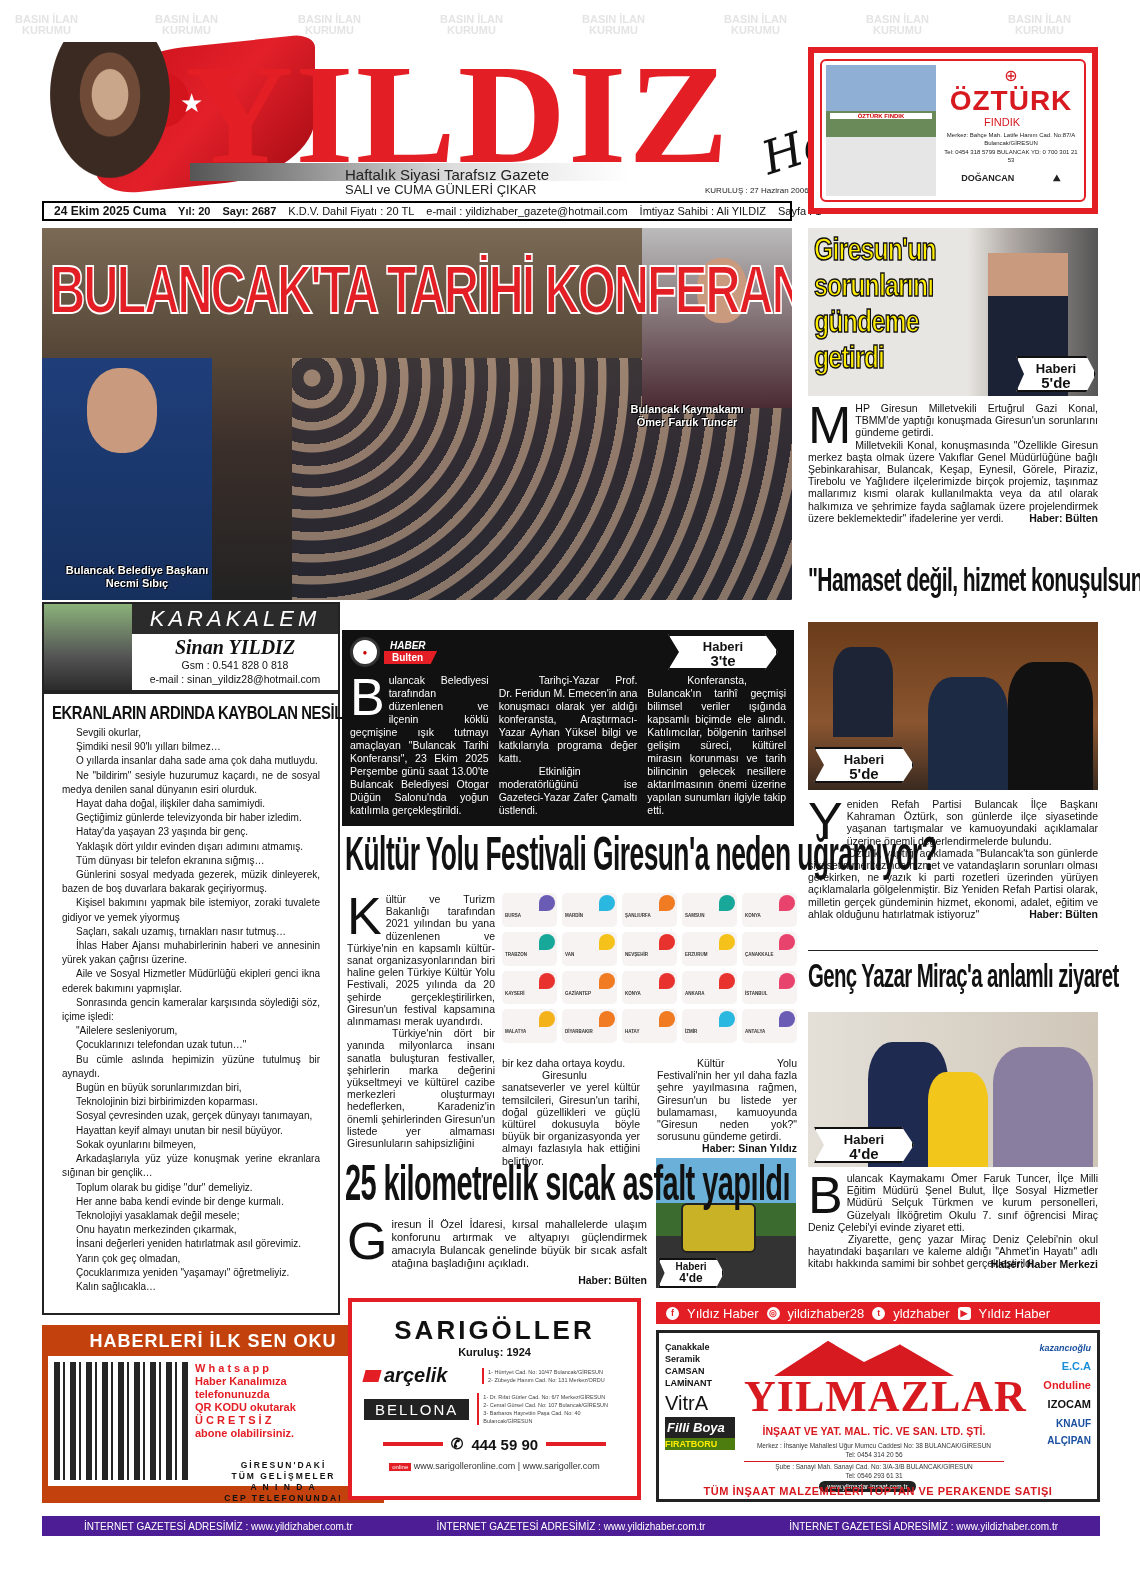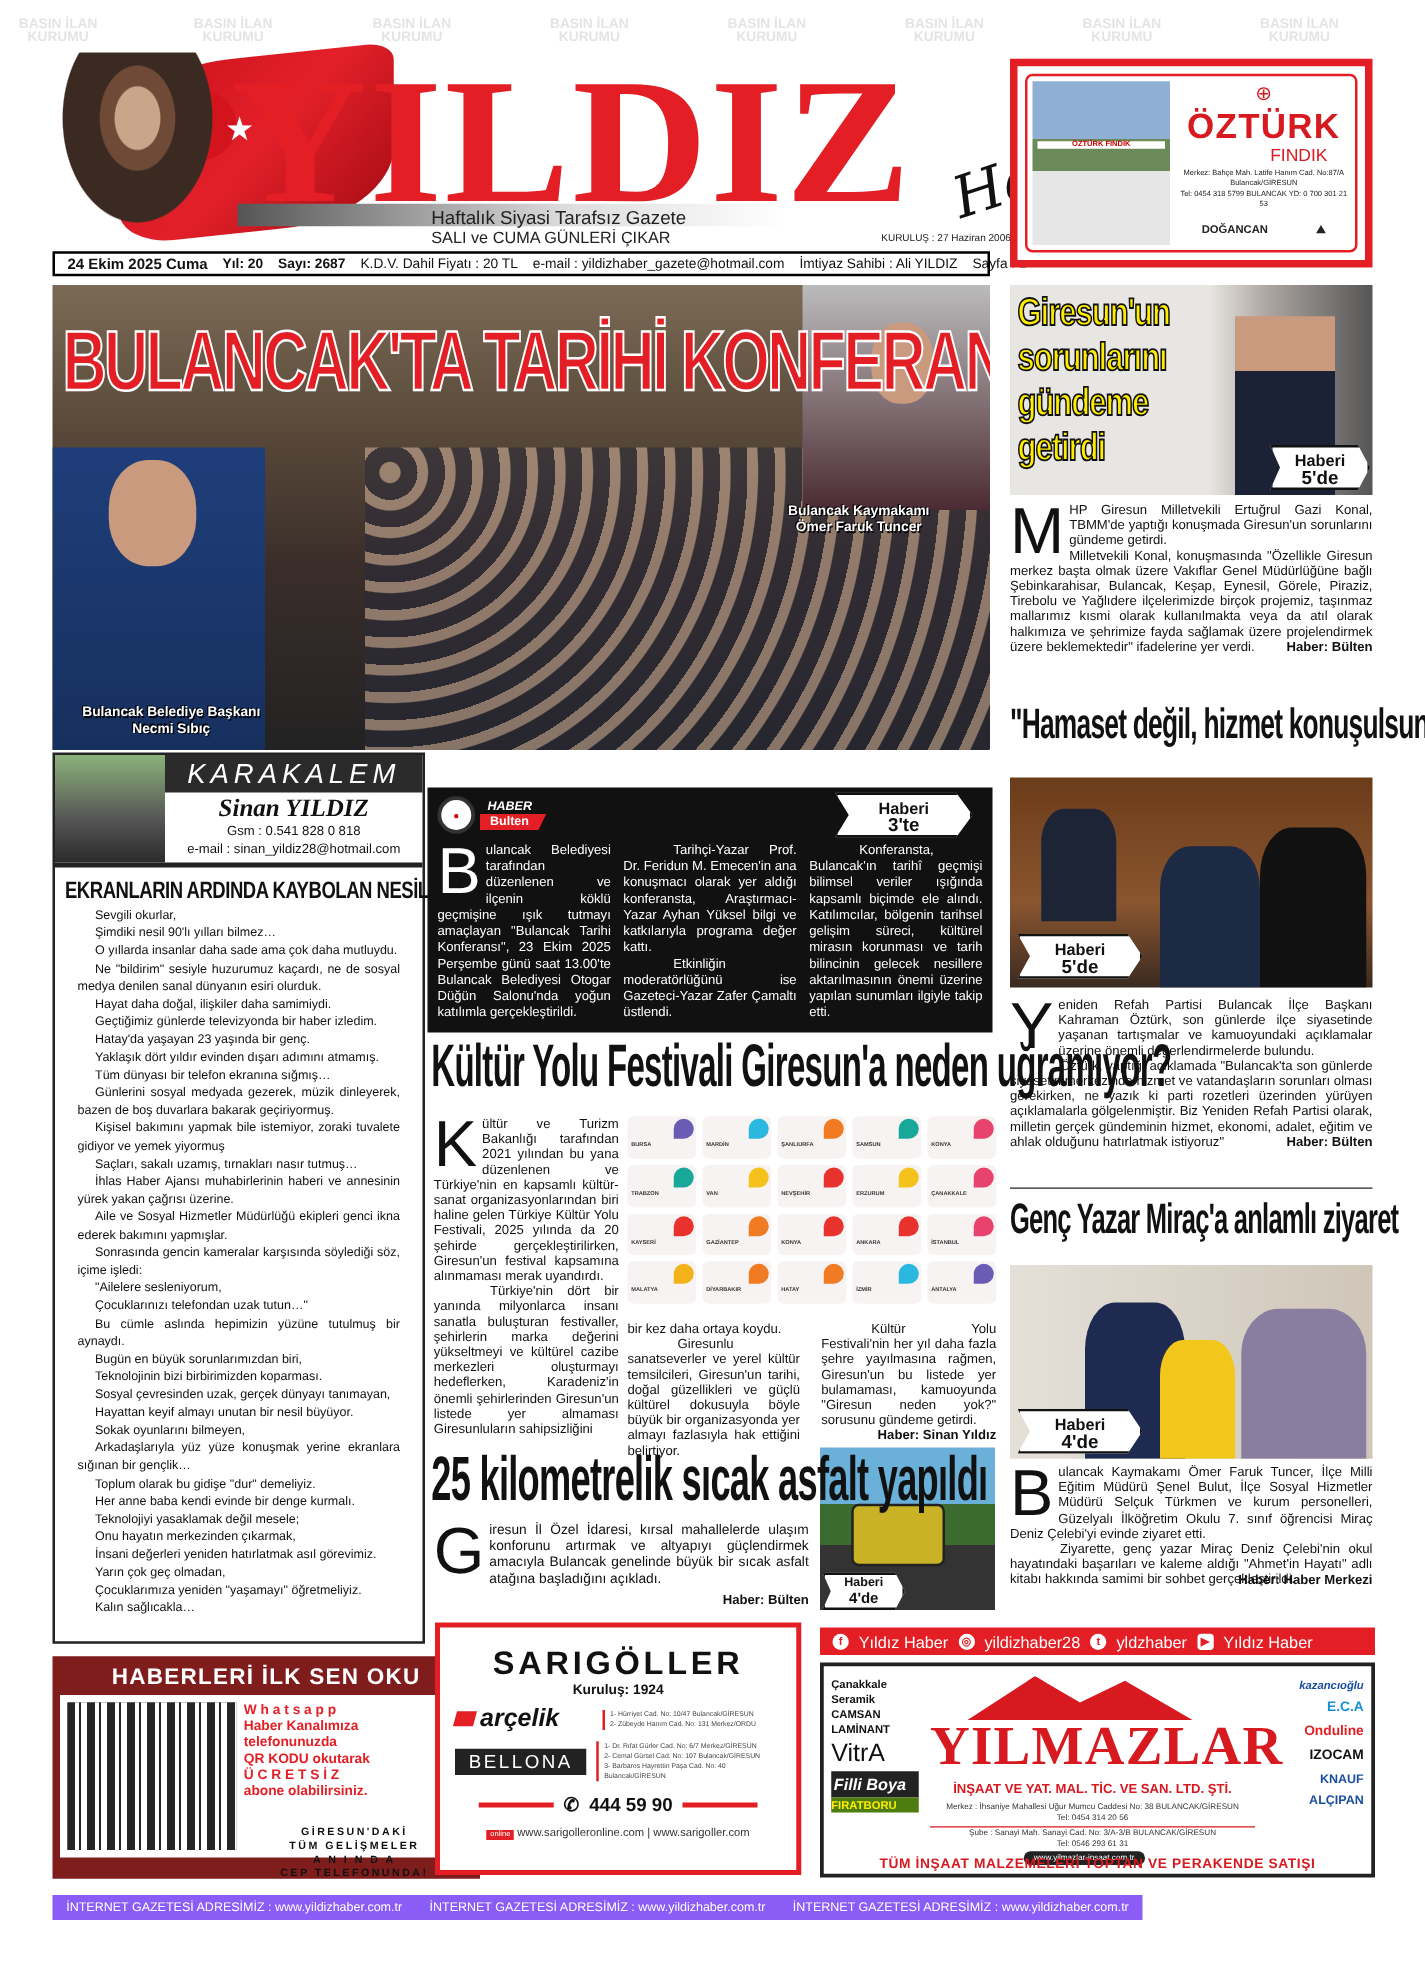--- a/index.html
+++ b/index.html
@@ -19,21 +19,21 @@
 .kurulus{left:705px;top:186px;font-size:8px;color:#222}
 .infobar{left:42px;top:201px;width:750px;height:20px;border:2px solid #000;display:flex;align-items:center;gap:12px;padding:0 10px;font-size:11px;white-space:nowrap;font-family:"Liberation Sans",sans-serif}
 .infobar b{font-weight:bold}
 
 .ad-top{left:808px;top:47px;width:290px;height:167px;border:6px solid #e31e24;background:#fff;padding:6px}
 .ad-top-inner{width:100%;height:100%;border:2px solid #e31e24;border-radius:6px;display:flex;gap:6px;padding:4px}
 .ad-top-photo{width:110px;background:linear-gradient(#8fb0d4 0 35%,#6a8a5a 35% 55%,#e6e6e6 55%);position:relative}
 .ad-top-photo span{position:absolute;top:48px;left:4px;right:4px;font-size:6px;color:#c00;font-weight:bold;background:#fff;text-align:center}
 .ad-top-text{flex:1;text-align:center;font-size:6px;color:#222;line-height:1.4}
 .oz-brand{font-size:28px;color:#d71920;font-weight:bold;letter-spacing:1px;line-height:1;margin-top:20px}
-.oz-sub{font-size:14px;color:#d71920;text-align:right;margin-right:18px}
+.oz-sub{font-size:11px;color:#d71920;text-align:center;margin-right:18px}
 .oz-logos{display:flex;justify-content:space-around;margin-top:8px;font-size:9px;font-weight:bold}
 
 .hero{left:42px;top:228px;width:750px;height:372px;background:linear-gradient(180deg,#7a6a55 0%,#5a4a3a 30%,#3a2e2a 60%,#222 100%);overflow:hidden}
 .hero-crowd{position:absolute;left:250px;top:130px;right:0;bottom:0;background:repeating-radial-gradient(circle at 20px 20px,#d9b8a0 0 8px,#2a2a3a 9px 22px);opacity:.55}
 .hero-left{position:absolute;left:0;top:130px;width:170px;height:242px;background:linear-gradient(#1f3e7a,#16305e)}
 .hero-left-head{position:absolute;left:45px;top:140px;width:70px;height:85px;border-radius:45%;background:#c99a7d}
 .hero-right{position:absolute;right:0;top:0;width:150px;height:180px;background:linear-gradient(#bbb,#4b2b33)}
 .hero-right-head{position:absolute;right:45px;top:30px;width:50px;height:65px;border-radius:45%;background:#c99a7d}
 .hero-title{position:absolute;left:8px;top:22px;font-family:"Liberation Sans",sans-serif;font-weight:bold;font-size:68px;color:#e31e24;letter-spacing:-3px;transform:scaleX(.72);transform-origin:left;-webkit-text-stroke:2px #fff;white-space:nowrap}
 .cap{position:absolute;color:#fff;font-size:11px;font-weight:bold;text-align:center;text-shadow:1px 1px 0 #000,-1px -1px 0 #000;line-height:1.2}
@@ -76,21 +76,21 @@
 .rc-photo1{left:808px;top:228px;width:290px;height:168px;background:linear-gradient(90deg,#e8e6e2 0 55%,#b0a9a5 70%,#555);overflow:hidden}
 .rc-man{position:absolute;right:30px;top:25px;width:80px;height:145px;background:linear-gradient(#c99a7d 0 30%,#1b2236 30%)}
 .yellow-title{position:absolute;left:6px;top:4px;color:#ffed00;font-weight:bold;font-size:31px;line-height:36px;-webkit-text-stroke:1.5px #111;transform:scaleX(.8);transform-origin:left;letter-spacing:-1px}
 .rc-text{font-size:10.5px;line-height:12.2px;text-align:justify}
 .credit{text-align:right;font-weight:bold;font-size:10.5px}
 .rc-title{font-weight:bold;font-size:34px;white-space:nowrap;transform-origin:left;line-height:1;letter-spacing:-1px}
 .rc-photo2{left:808px;top:622px;width:290px;height:168px;background:linear-gradient(#6b3c1a,#8a5530 60%,#3a2a20);overflow:hidden}
 .rc-photo3{left:808px;top:1012px;width:290px;height:155px;background:linear-gradient(90deg,#e4e0d8,#cfc6b8);overflow:hidden}
 .divline{height:1px;background:#222}
 
-.qr-box{left:42px;top:1325px;width:342px;height:178px;background:#7f1d1d;padding:6px}
+.qr-box{left:42px;top:1325px;width:342px;height:178px;background:#c2410c;padding:6px}
 .qr-title{color:#fff;font-weight:bold;font-size:18px;text-align:center;letter-spacing:1px}
 .qr-inner{background:#fff;margin-top:4px;height:130px;display:flex;padding:6px}
 .qr{width:135px;height:118px;background:
   repeating-linear-gradient(90deg,#000 0 6px,#fff 6px 9px,#000 9px 11px,#fff 11px 16px),
   #000;position:relative;opacity:.85}
 .qr-text{flex:1;color:#e31e24;font-weight:bold;font-size:11px;line-height:13px;padding-left:6px;text-align:justify}
 .qr-text .blk{color:#111;font-size:8.5px;text-align:center;letter-spacing:2px;line-height:11px;margin-top:20px}
 .sari{left:348px;top:1298px;width:293px;height:202px;border:4px solid #e31e24;background:#fff;text-align:center}
 .sari-brand{font-size:26px;font-weight:bold;letter-spacing:3px;margin-top:13px}
 .sari-row{display:flex;align-items:center;margin:6px 12px 0;gap:8px;text-align:left}
@@ -104,21 +104,21 @@
 .social .ic{display:inline-block;width:13px;height:13px;border-radius:50%;background:#fff;color:#e31e24;font-size:9px;text-align:center;line-height:13px;font-weight:bold}
 .yil{left:656px;top:1330px;width:444px;height:172px;border:3px solid #222;background:#fff}
 .yil-brand{position:absolute;left:85px;top:38px;font-family:"Liberation Serif",serif;font-weight:bold;font-size:44px;color:#d71920;letter-spacing:1px}
 .yil-roof{position:absolute;left:115px;top:8px;width:180px;height:35px;border-top:4px solid #d71920;clip-path:polygon(0 100%,30% 0,50% 60%,70% 10%,100% 100%);background:#d71920}
 .yil-sub{position:absolute;left:85px;top:92px;width:260px;text-align:center;font-weight:bold;font-size:10.5px;color:#d71920}
 .yil-addr{position:absolute;left:85px;top:108px;width:260px;text-align:center;font-size:6.5px;line-height:9px;color:#333}
 .yil-web{position:absolute;left:160px;top:148px;background:#222;color:#fff;font-size:6.5px;padding:2px 8px;border-radius:8px}
 .yil-foot{position:absolute;left:0;right:0;bottom:2px;text-align:center;color:#d71920;font-weight:bold;font-size:11px;letter-spacing:.5px}
 .yil-left{position:absolute;left:6px;top:8px;width:70px;font-size:9px;font-weight:bold;line-height:1.35}
 .yil-right{position:absolute;right:6px;top:8px;width:80px;font-size:11px;font-weight:bold;line-height:1.75;text-align:right}
-.footer-bar{left:42px;top:1516px;width:872px;height:20px;background:#8b5cf6;color:#fff;font-size:10px;display:flex;align-items:center;justify-content:space-around;white-space:nowrap;transform:none}
+.footer-bar{left:42px;top:1516px;width:1058px;height:20px;background:#4c1d95;color:#fff;font-size:10px;display:flex;align-items:center;justify-content:space-around;white-space:nowrap;transform:none}
 .wm{position:absolute;color:#e4e4e4;font-weight:bold;font-size:11px;text-align:center;line-height:11px;pointer-events:none}
 </style>
 </head>
 <body>
 
 <div class="wm" style="left:15px;top:14px"><span>BASIN İLAN</span><br><span>KURUMU</span></div>
 <div class="wm" style="left:155px;top:14px"><span>BASIN İLAN</span><br><span>KURUMU</span></div>
 <div class="wm" style="left:298px;top:14px"><span>BASIN İLAN</span><br><span>KURUMU</span></div>
 <div class="wm" style="left:440px;top:14px"><span>BASIN İLAN</span><br><span>KURUMU</span></div>
 <div class="wm" style="left:582px;top:14px"><span>BASIN İLAN</span><br><span>KURUMU</span></div>

